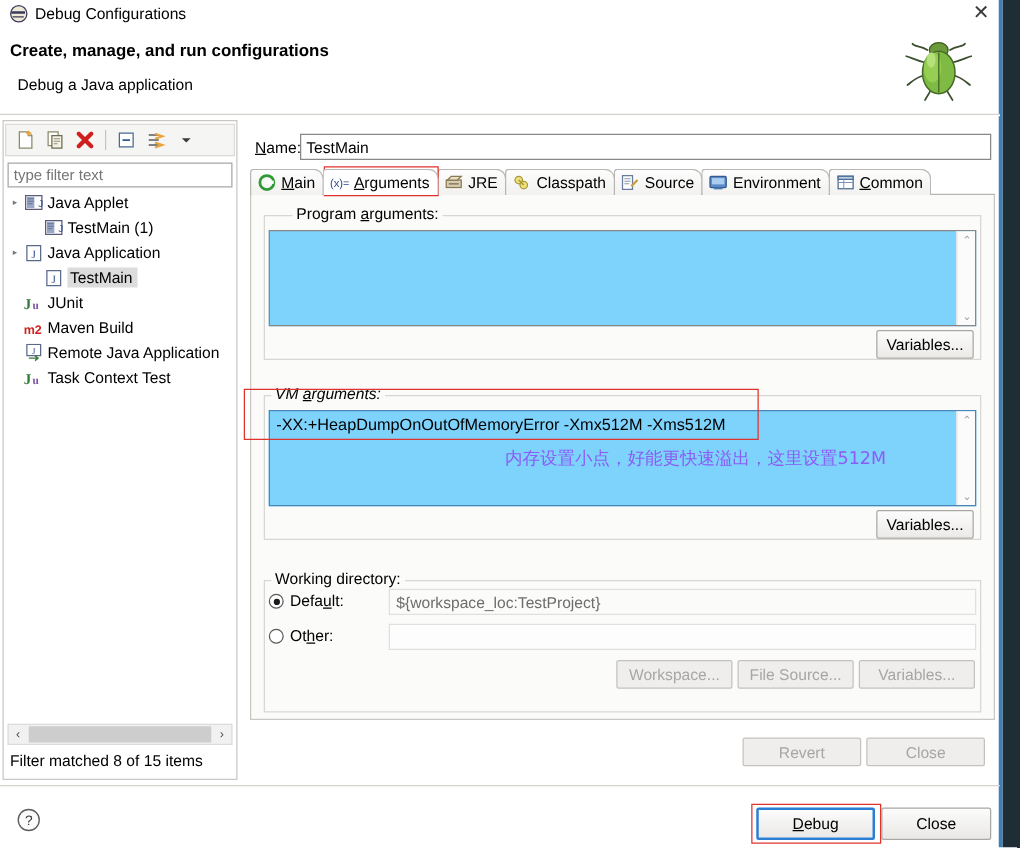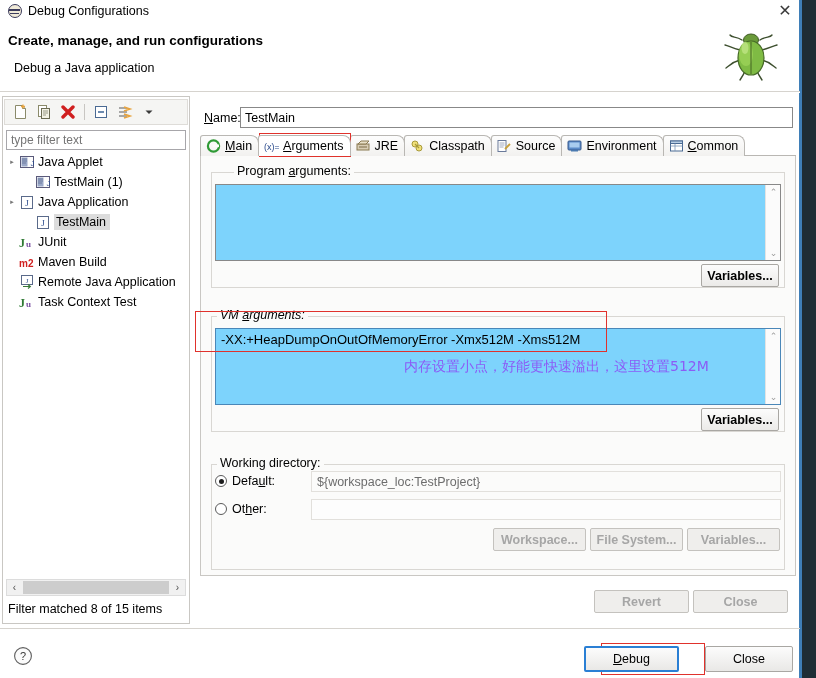--- a/index.html
+++ b/index.html
@@ -216,21 +216,20 @@
   .ta-scroll .dn { bottom: 0; }
   .btn {
     position: absolute;
     height: 23px;
     background: linear-gradient(#fcfcfc, #ebeae8);
     border: 1px solid #a9a7a3;
     font-family: "Liberation Sans", sans-serif;
     font-size: 12.5px; color: #000;
     display: flex; align-items: center; justify-content: center;
     border-radius: 2px;
-    font-weight: bold;
   }
   .btn.disabled { color: #a6a6a6; background: #efeeec; border-color: #c4c2be; }
   .radio-row {
     position: absolute; display: flex; align-items: center; font-size: 12.5px;
   }
   .radio {
     width: 12px; height: 12px; border-radius: 50%;
     border: 1px solid #5a5a5a; background: #fff;
     margin-right: 5px; position: relative; flex: 0 0 12px;
   }
@@ -573,21 +572,21 @@
       <span>Ot<u>h</u>er:</span>
     </div>
     <div class="ro-field empty" style="left:110px; top:343px; width:470px; height:21px;">
       <span></span>
     </div>
 
     <div class="btn disabled" style="left:292px; top:372px; width:93px;">
       <span>Workspace...</span>
     </div>
     <div class="btn disabled" style="left:389px; top:372px; width:93px;">
-      <span>File System...</span>
+      <span>File Source...</span>
     </div>
     <div class="btn disabled" style="left:486px; top:372px; width:93px;">
       <span>Variables...</span>
     </div>
   </div>
 
   <div class="cn-note" style="left:404px; top:358px;">内存设置小点，好能更快速溢出，这里设置512M</div>
 
   <div class="redbox" style="left:259px; top:133px; width:92px; height:24px;"></div>
   <div class="redbox" style="left:195px; top:311px; width:412px; height:41px;"></div>
@@ -600,20 +599,20 @@
     <span>Close</span>
   </div>
 
   <div class="bottom-sep"></div>
 
   <svg class="help-icon" viewBox="0 0 20 20">
     <circle cx="10" cy="10" r="8.4" fill="#fbfbfb" stroke="#5e5e5e" stroke-width="1.1"></circle>
     <text x="10" y="14.3" font-family="Liberation Sans, sans-serif" font-size="11" fill="#3a3a3a" text-anchor="middle">?</text>
   </svg>
 
-  <div class="btn-lg primary" style="left:584px; top:646px; width:95px;justify-content:center;">
+  <div class="btn-lg primary" style="left:605px; top:646px; width:95px;justify-content:center;">
     <span><u>D</u>ebug</span>
   </div>
   <div class="btn-lg" style="left:705px; top:646px; width:88px;">
     <span>Close</span>
   </div>
 
 </div>
 
 </body></html>

